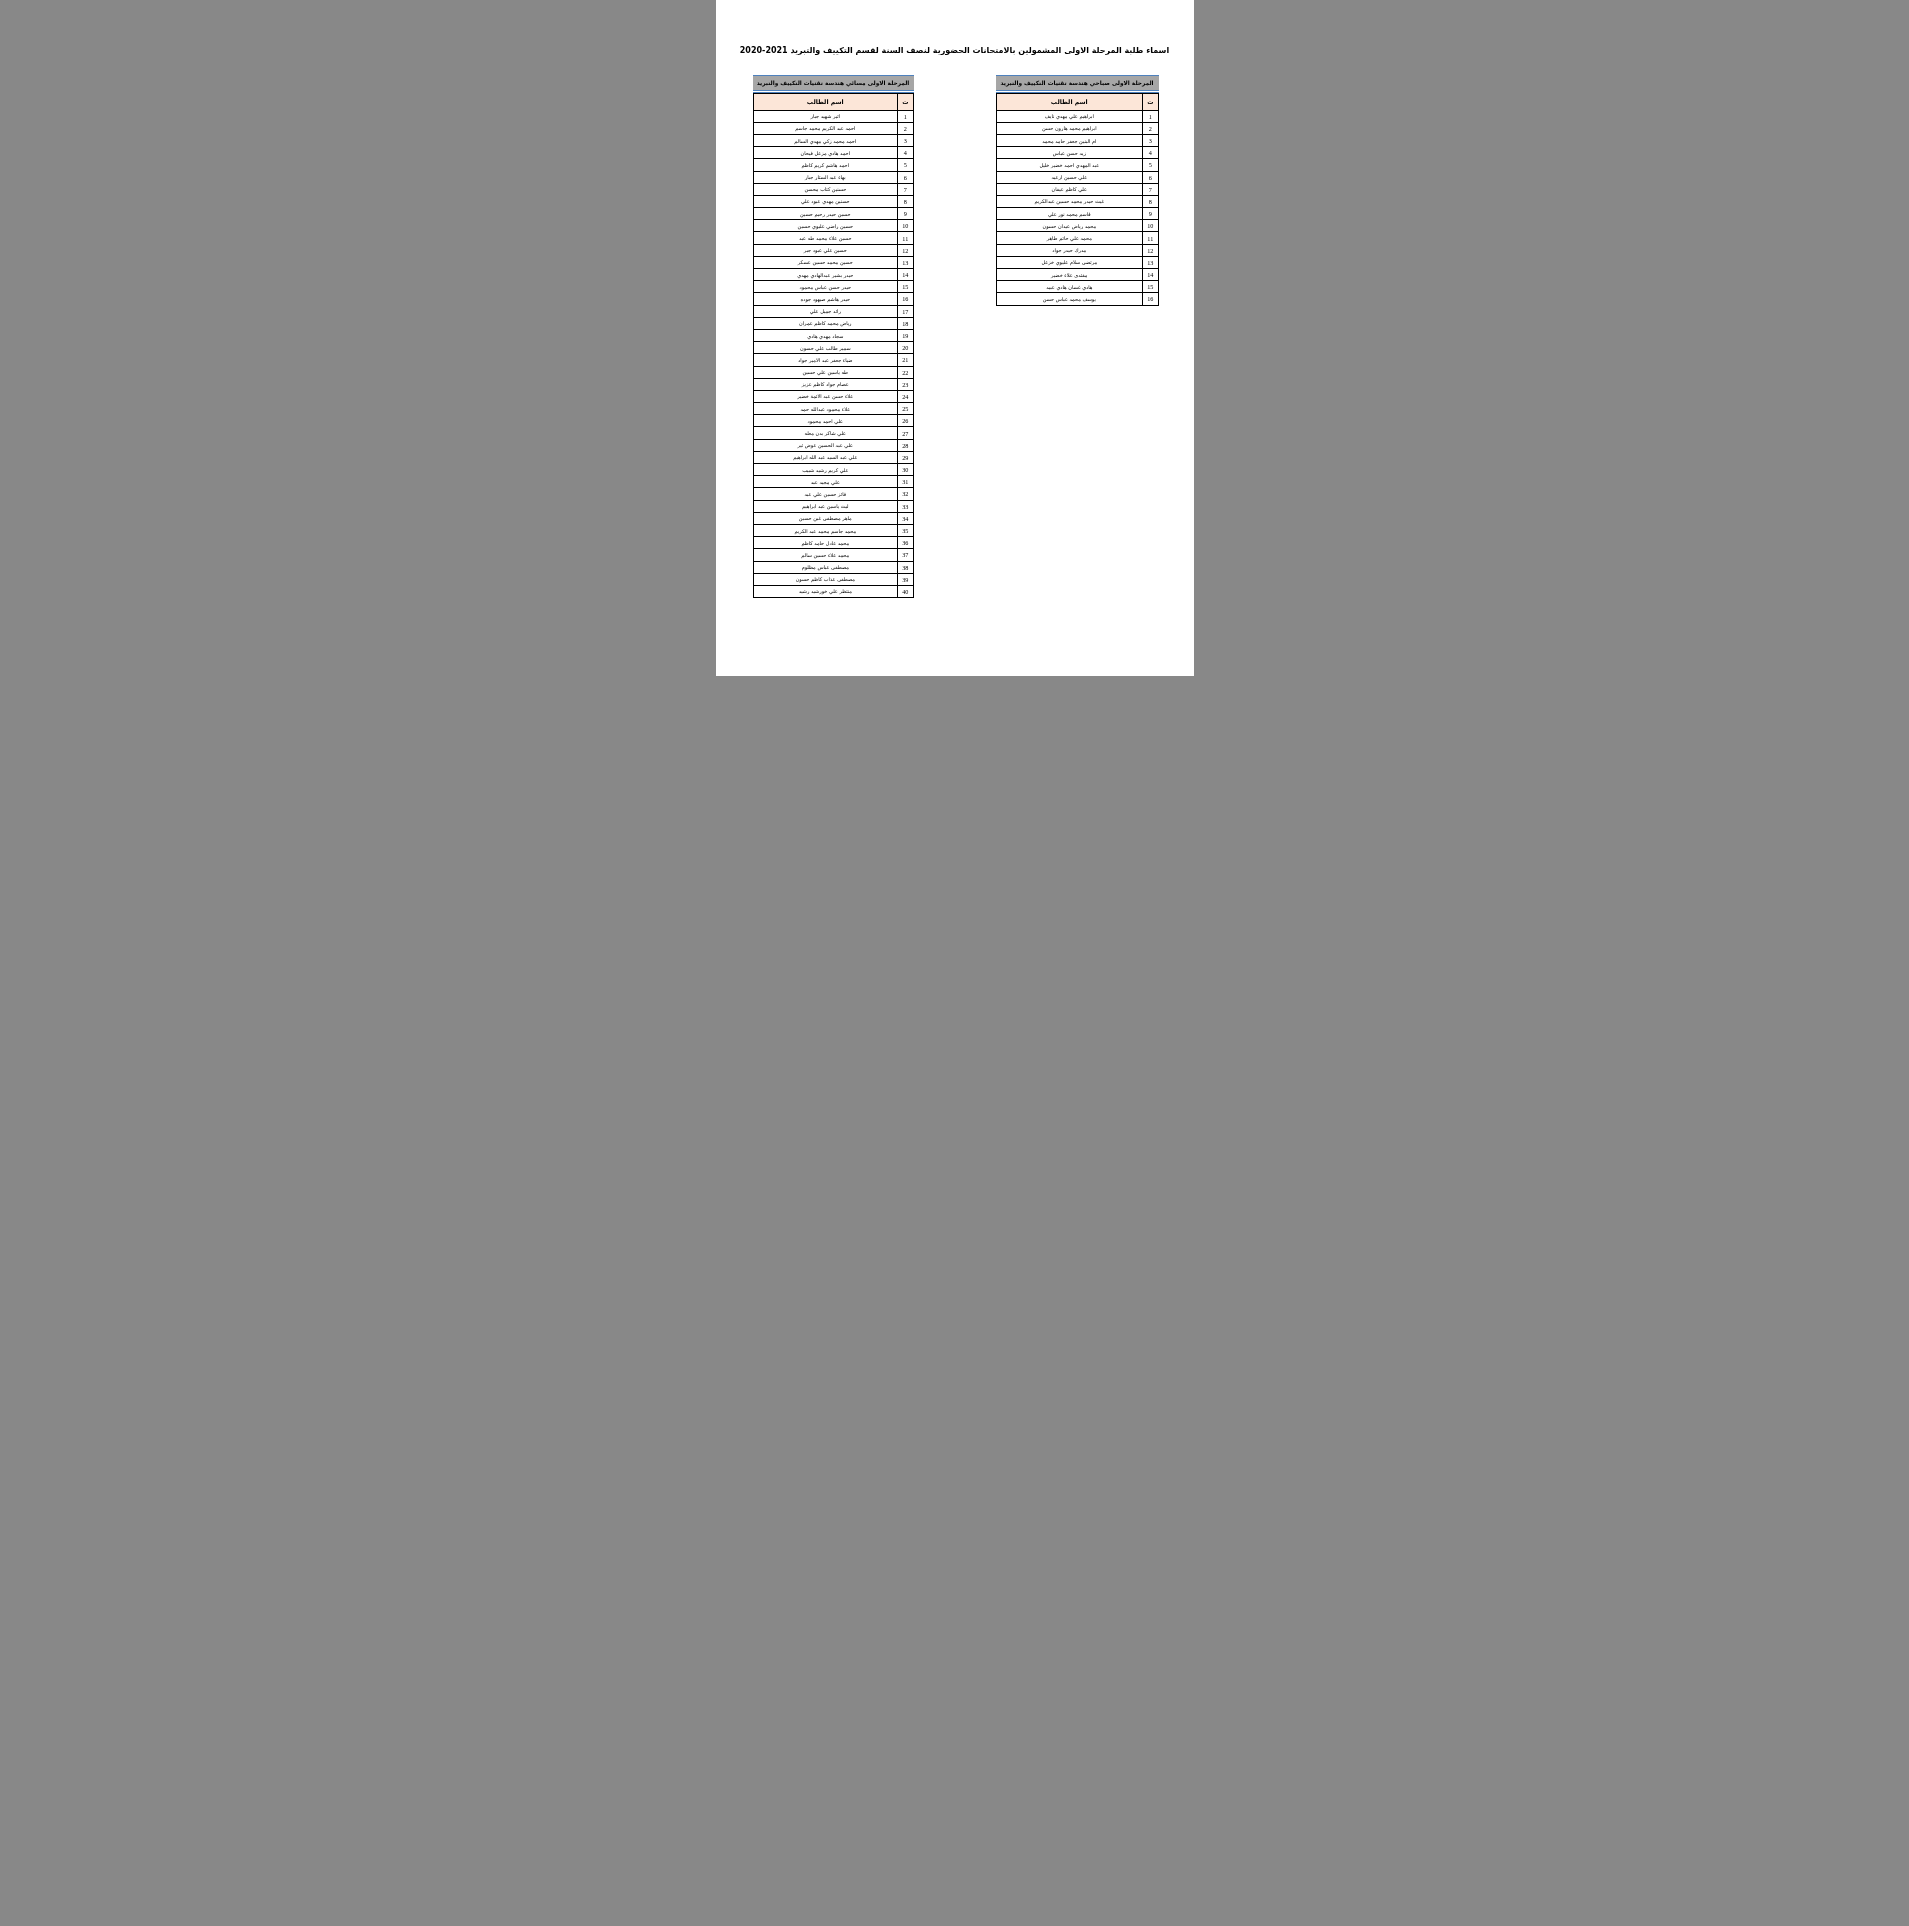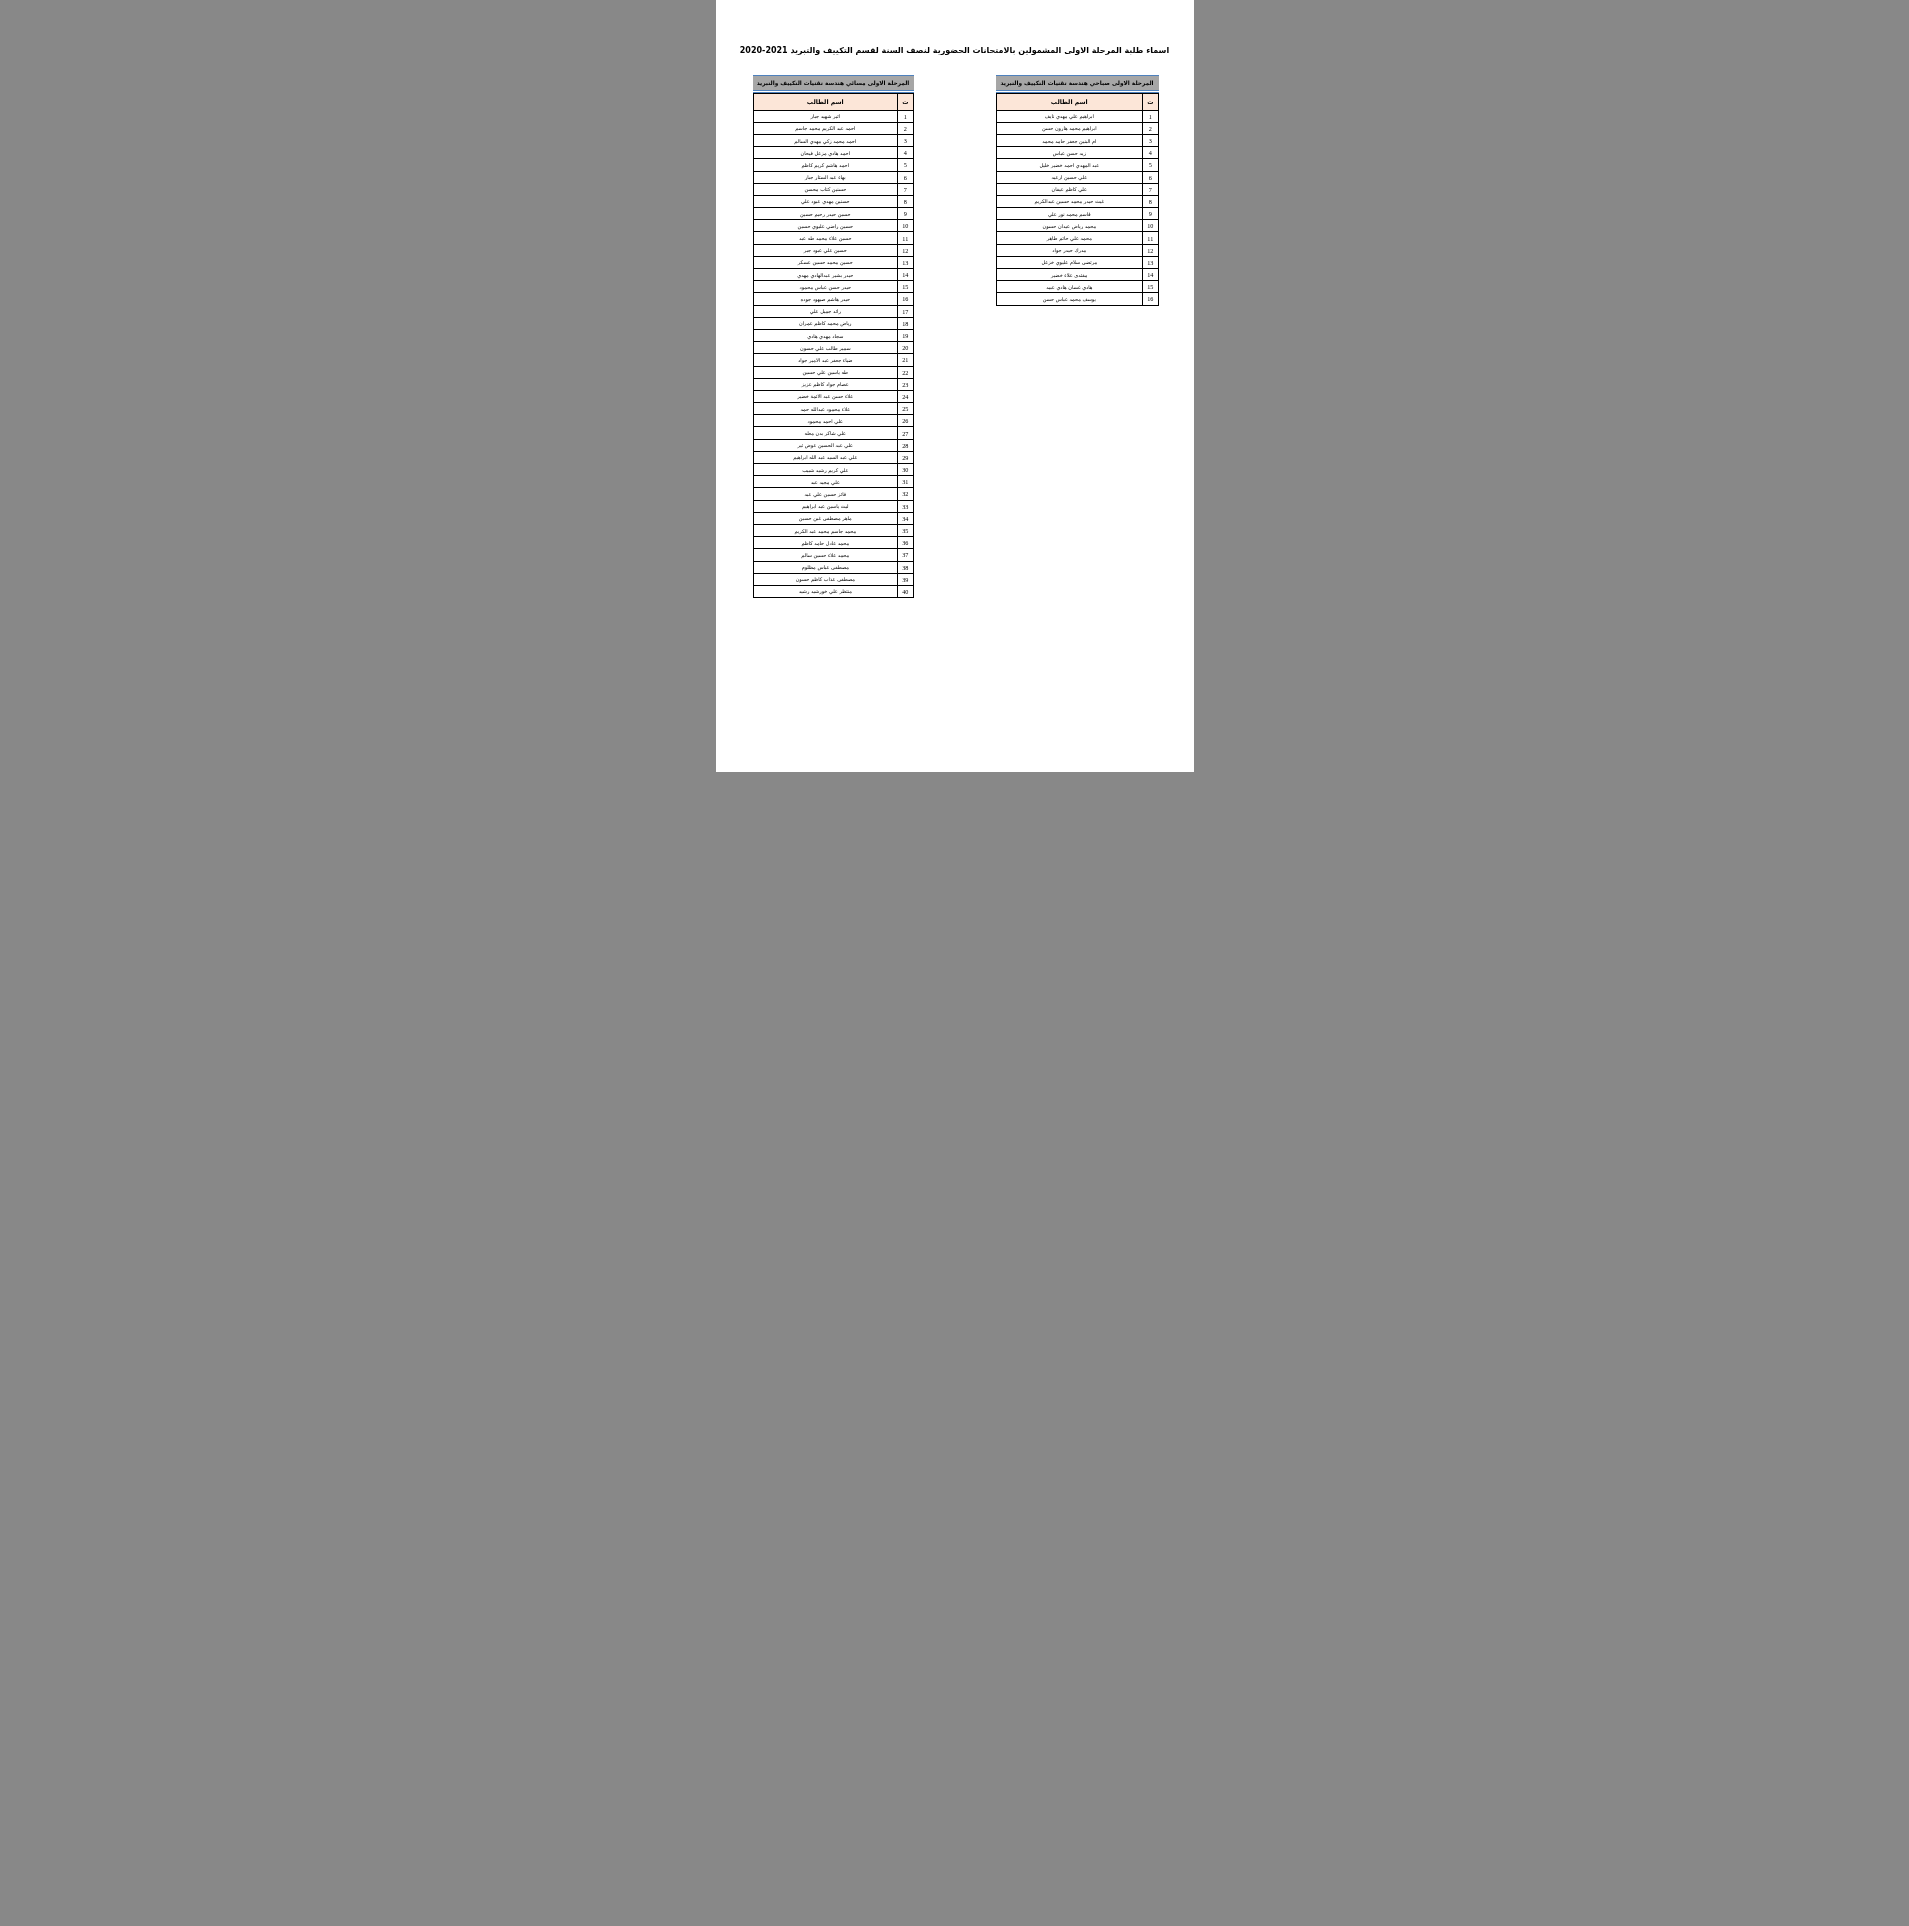--- a/index.html
+++ b/index.html
@@ -5,21 +5,21 @@
   :root{
     --gray-band:#A6A6A6;
     --accent-blue:#4E81BD;
     --peach:#FCE6D8;
     --ink:#000000;
     --paper:#FFFFFF;
   }
   html,body{margin:0;padding:0;background:#888;}
   .page{
     position:relative;
-    width:478px;height:772px;
+    width:478px;height:676px;
     margin:0 auto;
     background:var(--paper);
     font-family:"DejaVu Sans",sans-serif;
     color:var(--ink);
     overflow:hidden;
   }
   .doc-title{
     position:absolute;
     top:46px;left:11.6px;right:11.6px;
     text-align:center;

